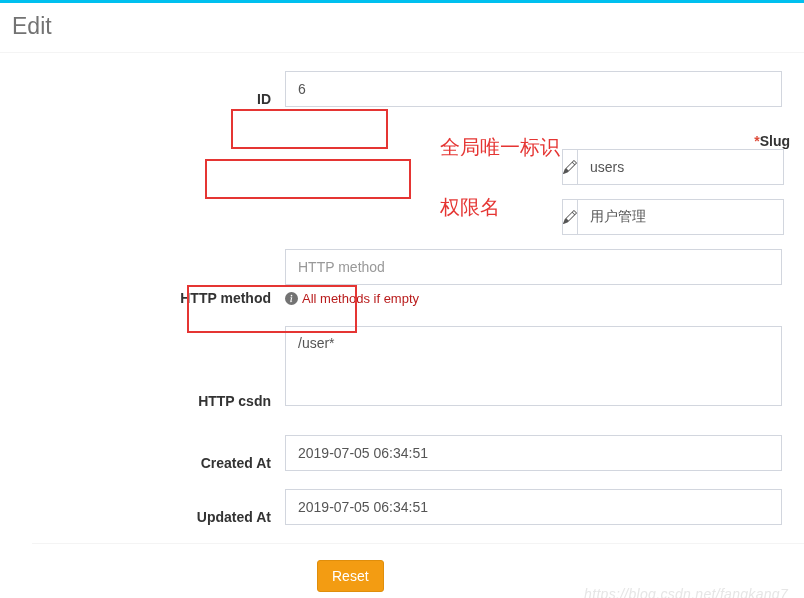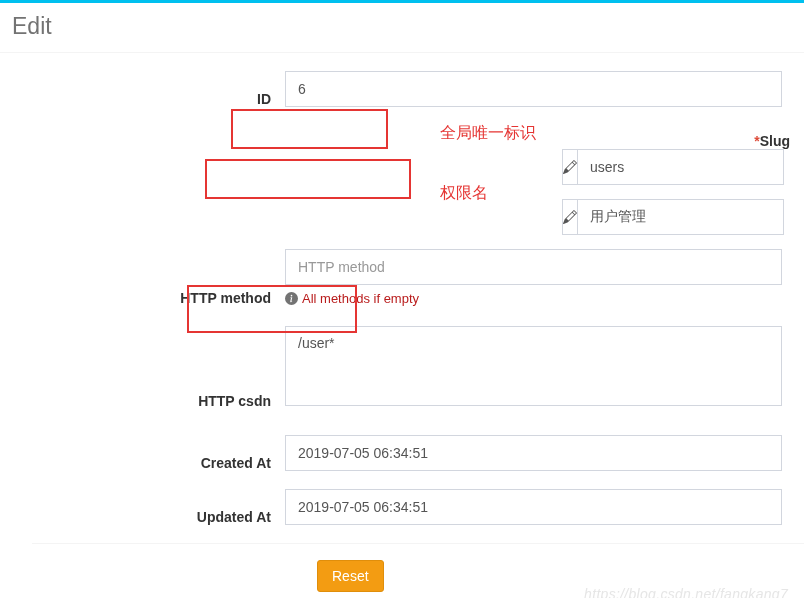--- a/index.html
+++ b/index.html
@@ -98,23 +98,24 @@
   }
   
   .redbox {
     position: absolute;
     border: 2px solid #e53533;
     pointer-events: none;
   }
   .annot {
     position: absolute;
     color: #e53533;
-    font-size: 16px;
+    font-size: 20px;
     font-family: Liberation Serif, serif;
     pointer-events: none;
+    margin-top: 11px;
   }
   .watermark {
     position: absolute;
     right: 16px;
     bottom: 12px;
     color: #e6e6e6;
     font-size: 14px;
     font-style: italic;
     letter-spacing: 0.3px;
     pointer-events: none;

